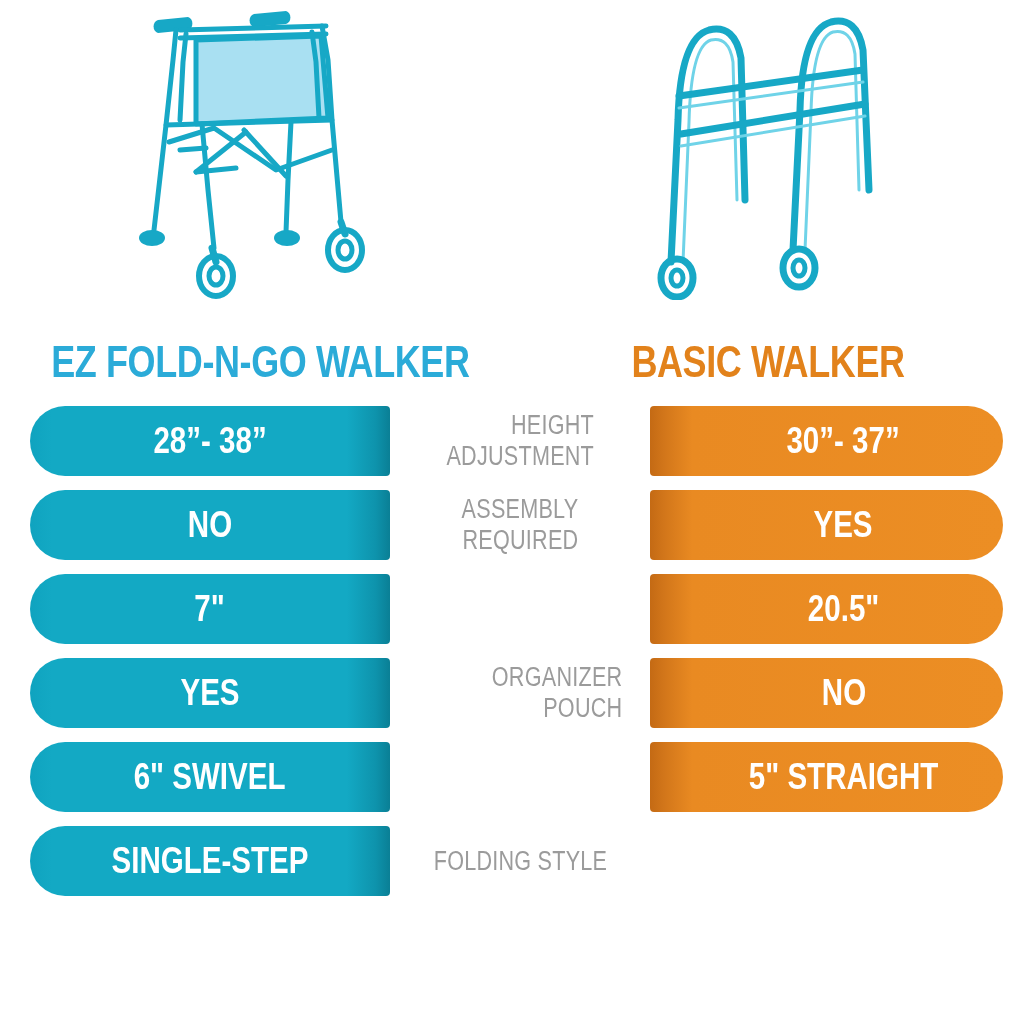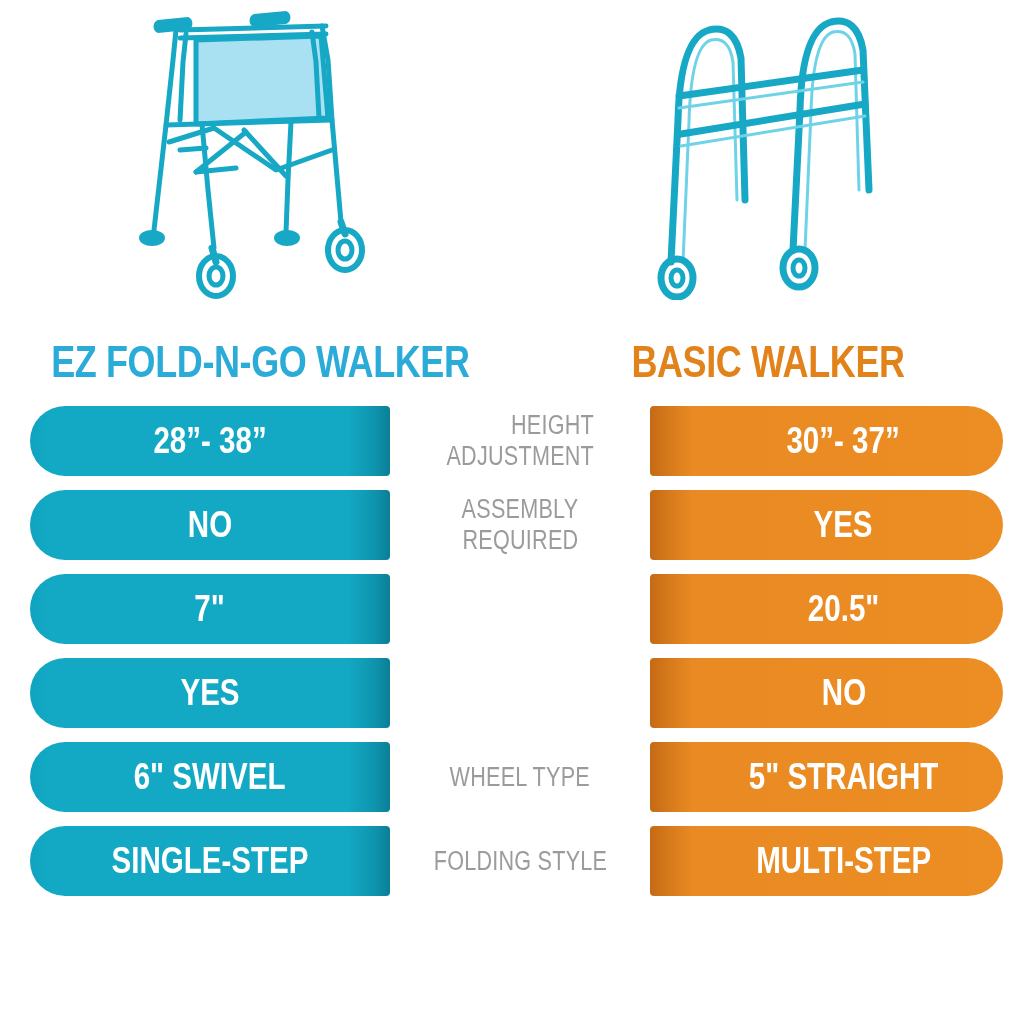--- a/index.html
+++ b/index.html
@@ -214,42 +214,39 @@
     </div>
     <div class="bar-right">
       <span class="bar-value">20.5"</span>
     </div>
   </div>
 
   <div class="row">
     <div class="bar-left">
       <span class="bar-value">YES</span>
     </div>
+    <div class="feature">
+      <span class="feature-label">ORGANIZER POUCH</span>
+    </div>
     <div class="bar-right">
       <span class="bar-value">NO</span>
     </div>
   </div>
 
   <div class="row">
     <div class="bar-left">
       <span class="bar-value">6" SWIVEL</span>
     </div>
-    <div class="feature">
-      <span class="feature-label">WHEEL TYPE</span>
-    </div>
     <div class="bar-right">
       <span class="bar-value">5" STRAIGHT</span>
     </div>
   </div>
 
   <div class="row">
     <div class="bar-left">
       <span class="bar-value">SINGLE-STEP</span>
     </div>
     <div class="feature">
       <span class="feature-label">FOLDING STYLE</span>
     </div>
-    <div class="bar-right">
-      <span class="bar-value">MULTI-STEP</span>
-    </div>
   </div>
 
 </div>
 
 </body></html>

